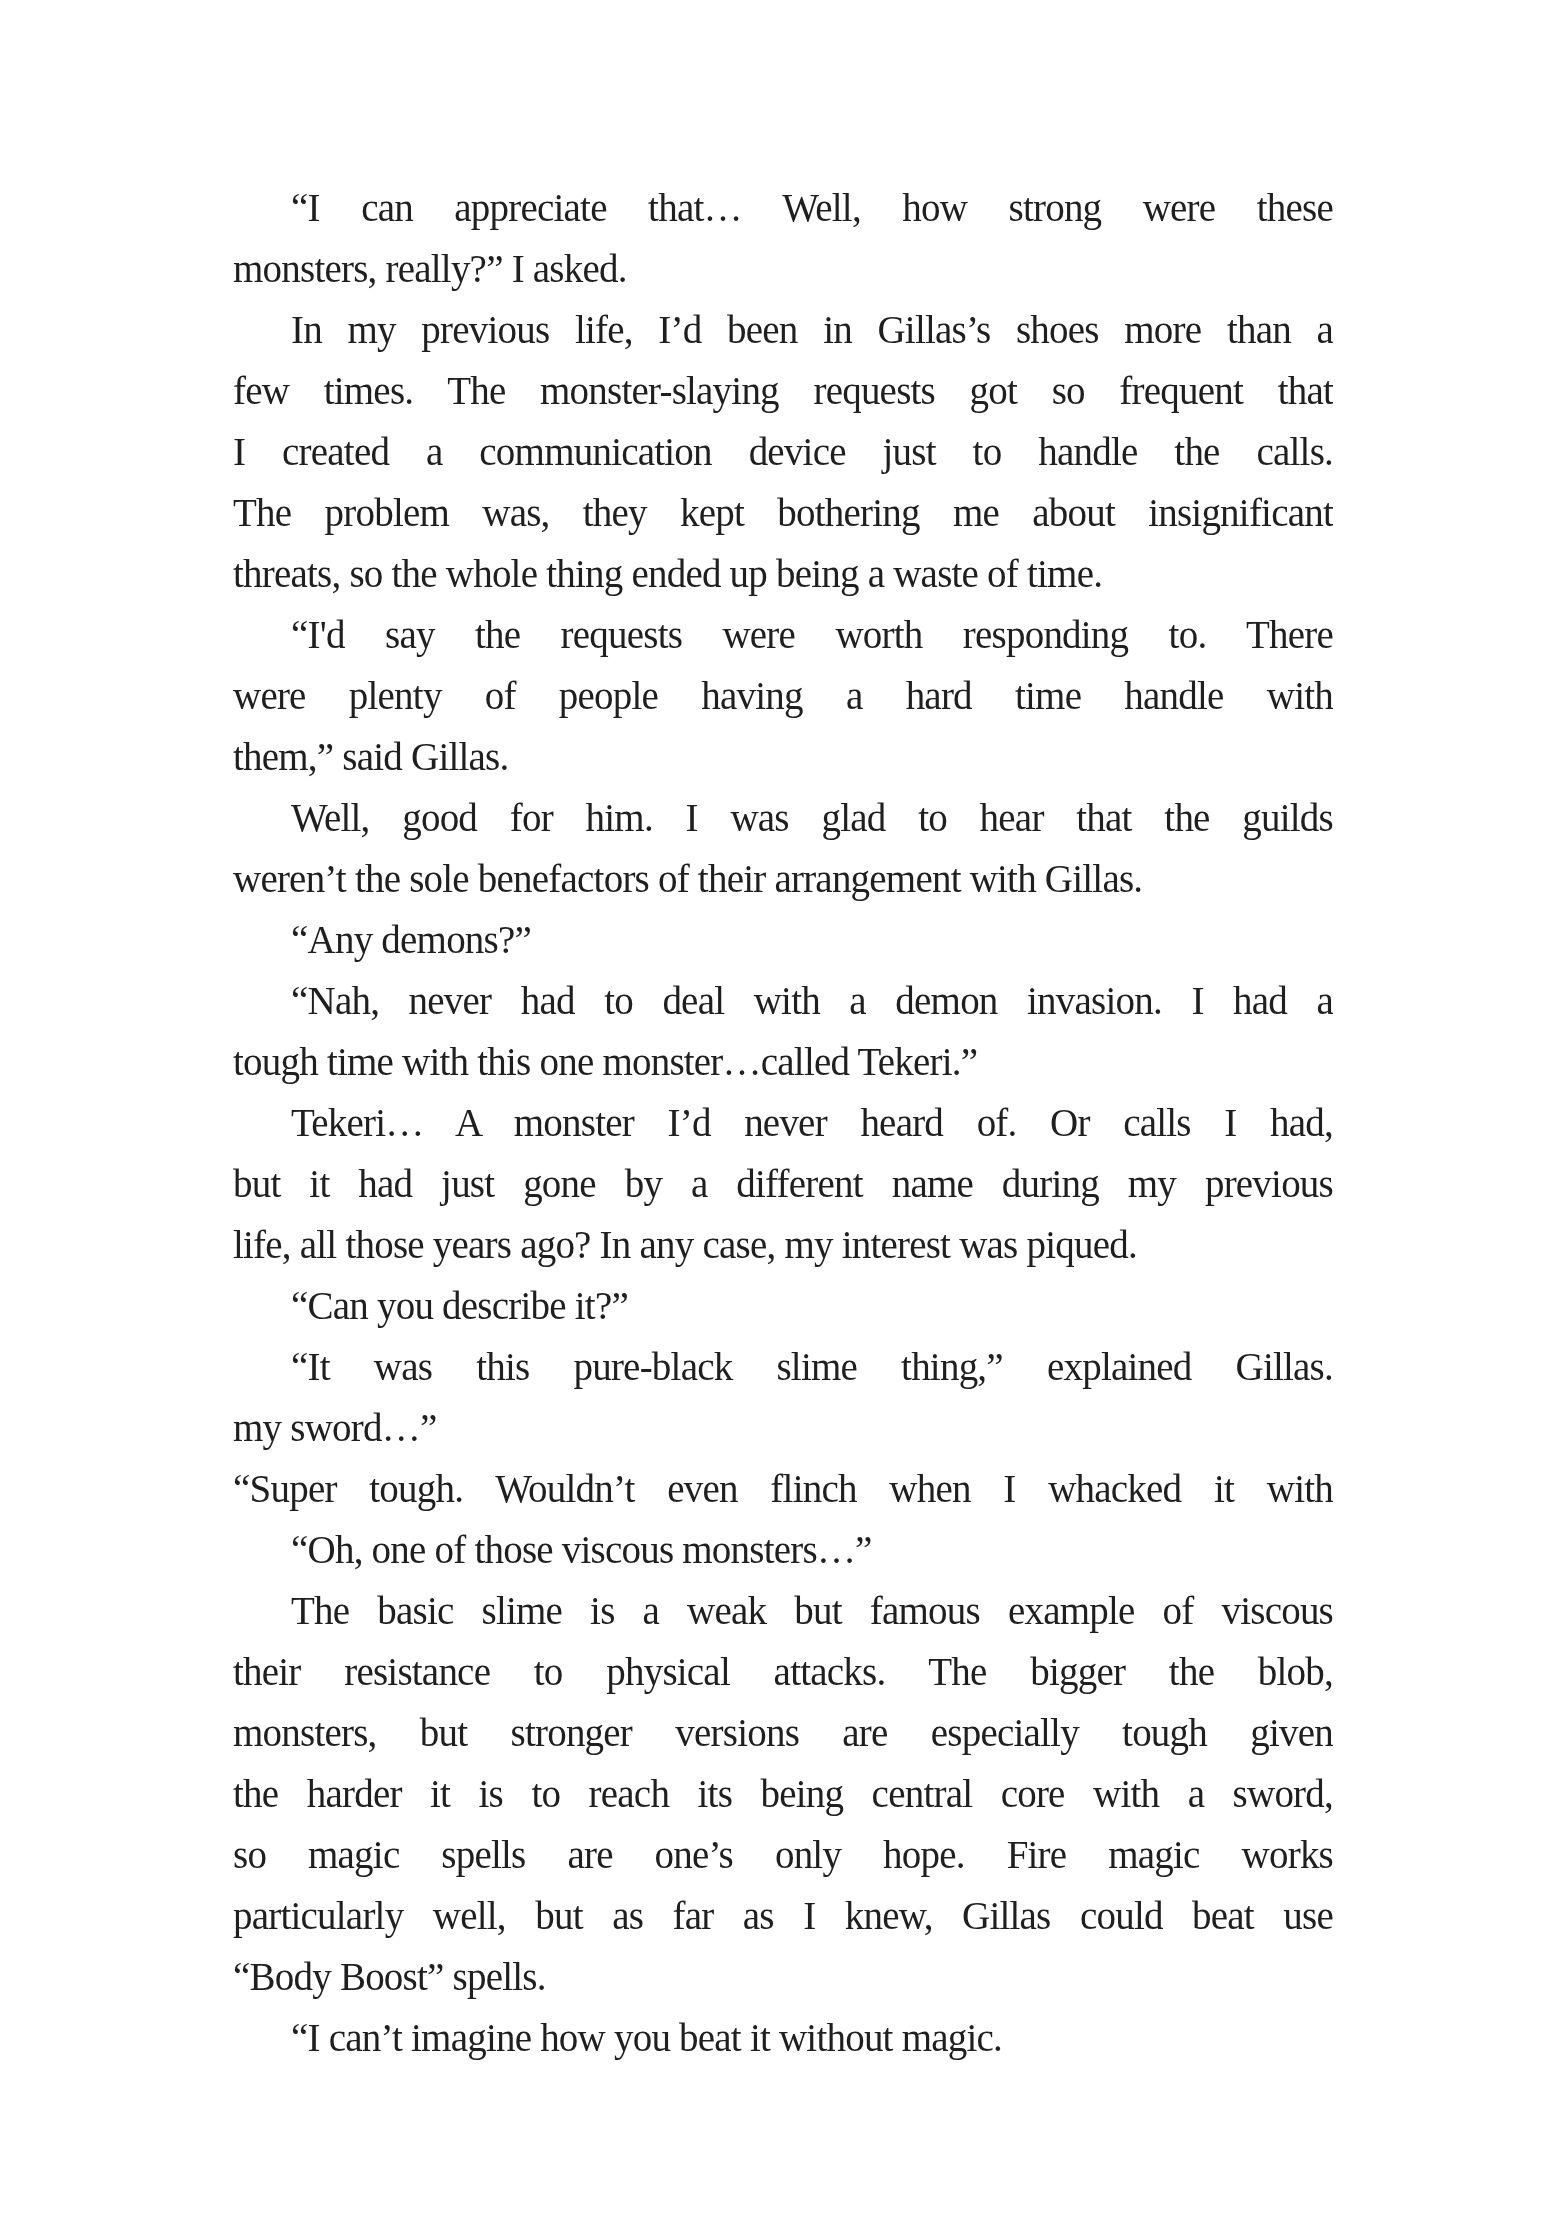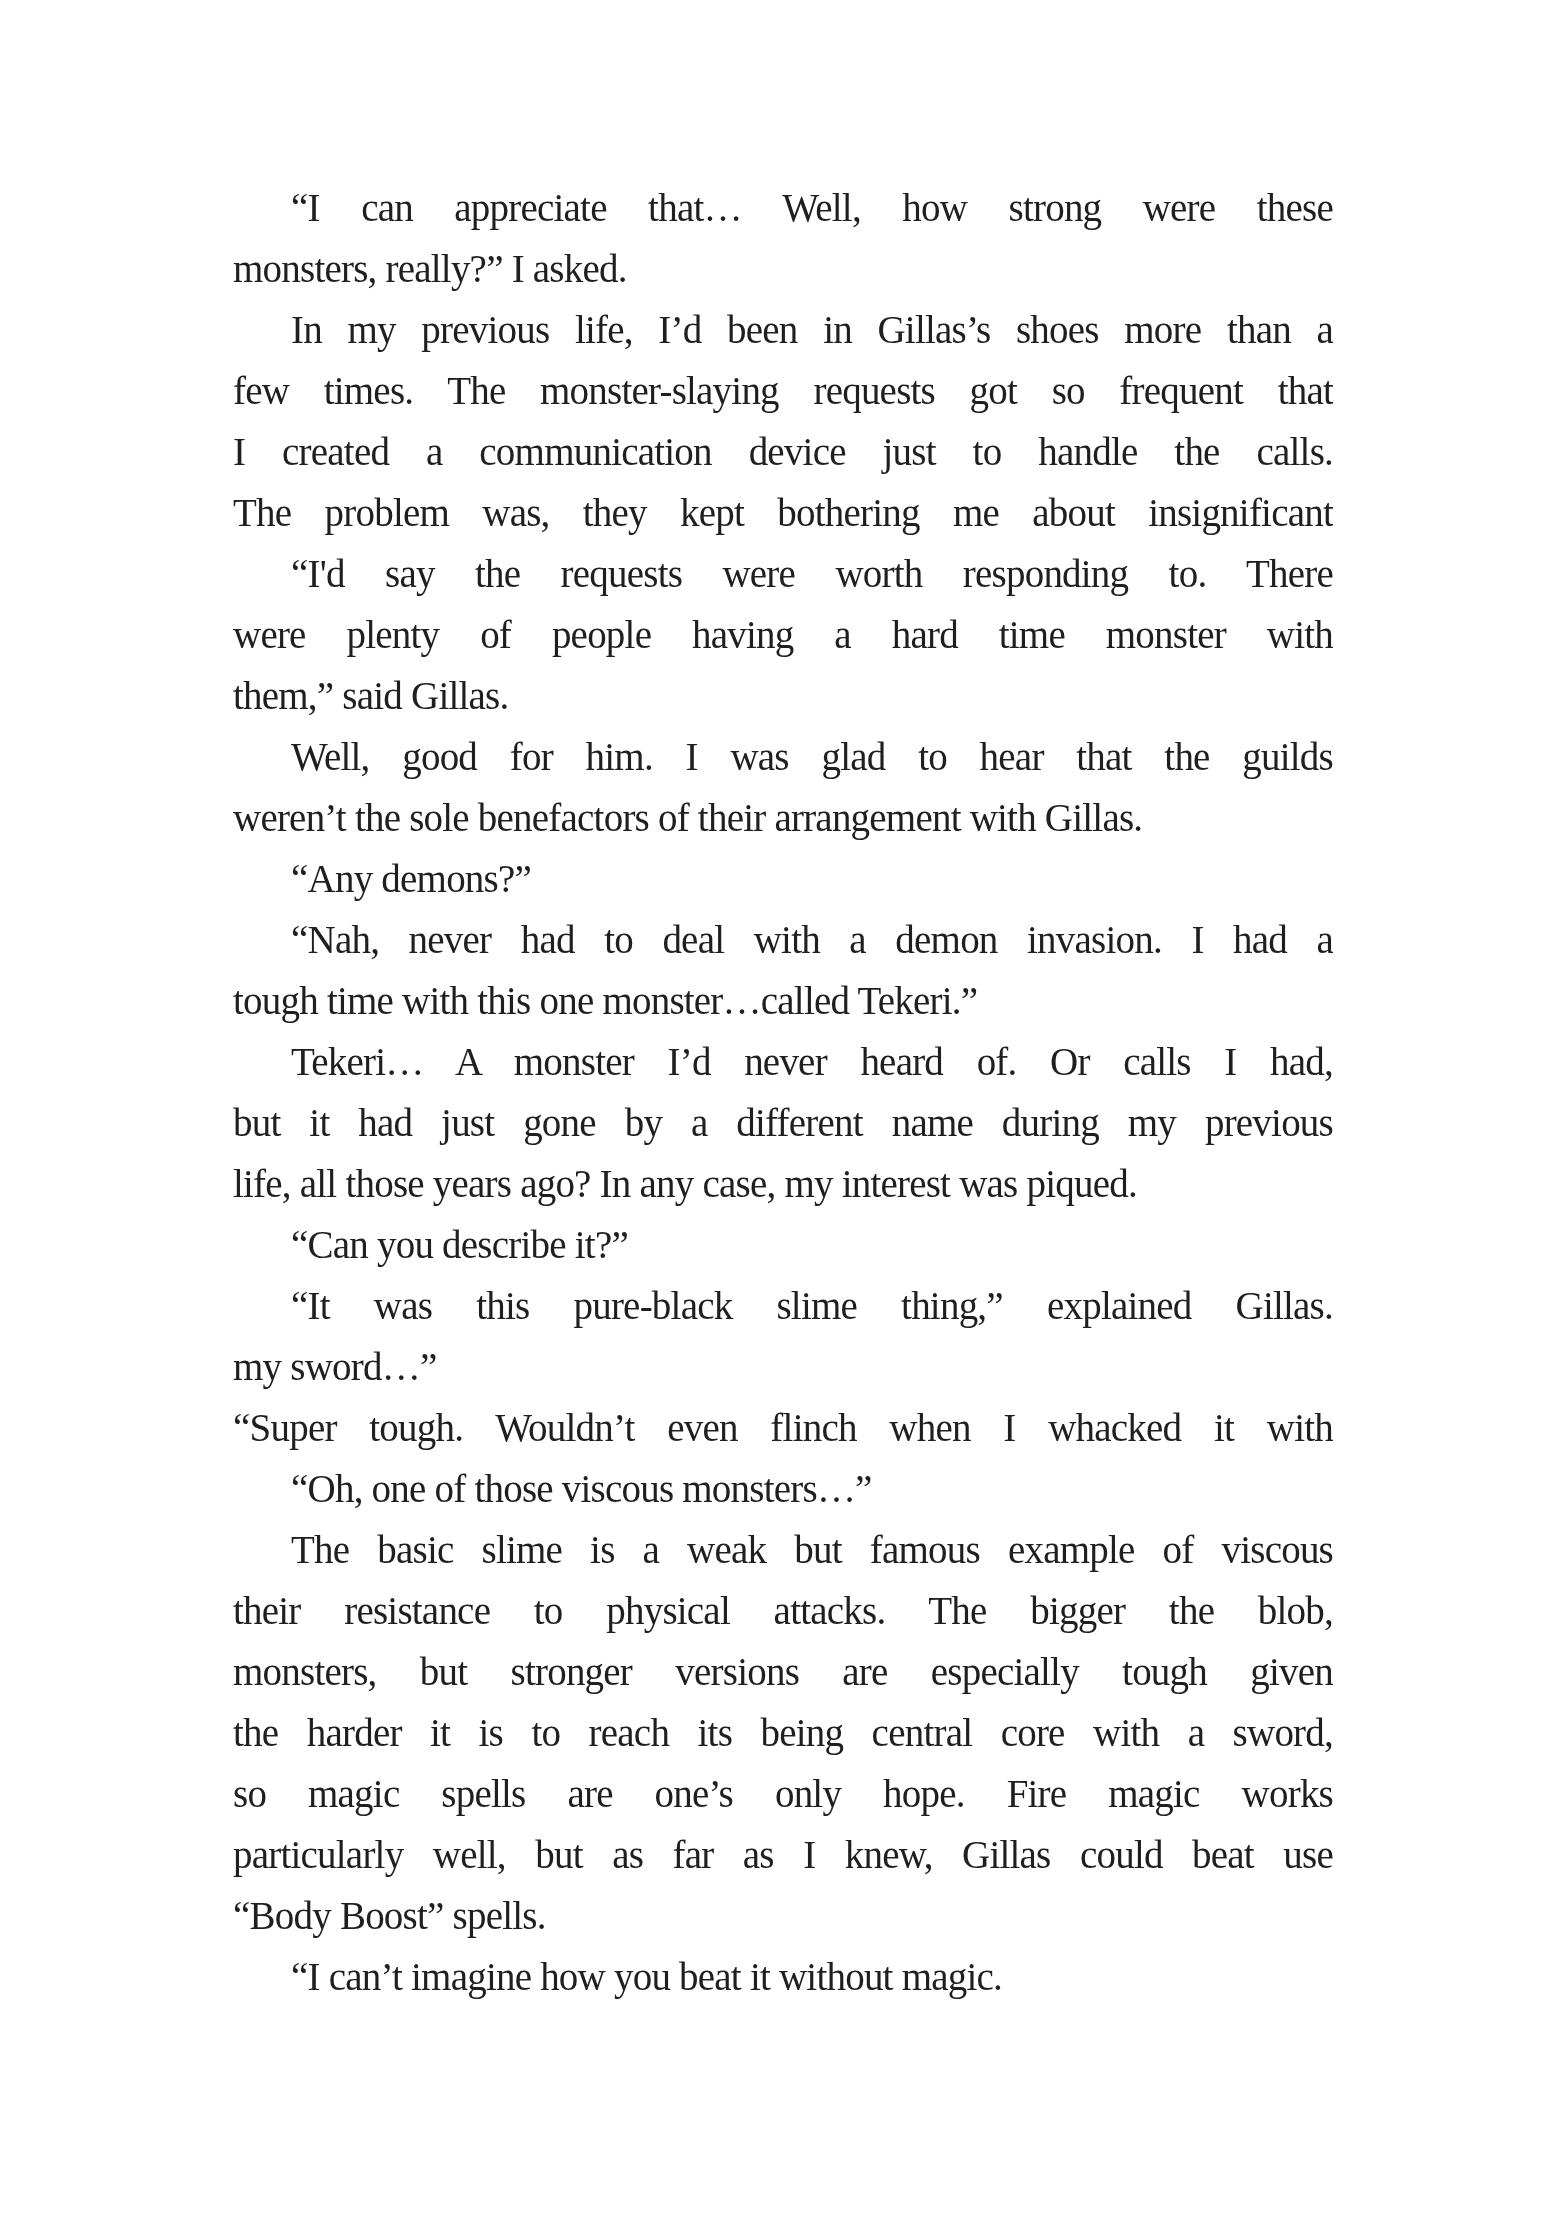--- a/index.html
+++ b/index.html
@@ -50,24 +50,25 @@
   <div class="text-block">
       <div class="paragraph">
         <div class="line first">“I can appreciate that… Well, how strong were these</div>
         <div class="line last">monsters, really?” I asked.</div>
       </div>
       <div class="paragraph">
         <div class="line first">In my previous life, I’d been in Gillas’s shoes more than a</div>
         <div class="line">few times. The monster-slaying requests got so frequent that</div>
         <div class="line">I created a communication device just to handle the calls.</div>
         <div class="line">The problem was, they kept bothering me about insignificant</div>
+        <div class="line last">threats, so the whole thing ended up being a waste of time.</div>
       </div>
       <div class="paragraph">
         <div class="line first">“I'd say the requests were worth responding to. There</div>
-        <div class="line">were plenty of people having a hard time monster with</div>
+        <div class="line">were plenty of people having a hard time handle with</div>
         <div class="line last">them,” said Gillas.</div>
       </div>
       <div class="paragraph">
         <div class="line first">Well, good for him. I was glad to hear that the guilds</div>
         <div class="line last">weren’t the sole benefactors of their arrangement with Gillas.</div>
       </div>
       <div class="paragraph">
         <div class="line first last">“Any demons?”</div>
       </div>
       <div class="paragraph">

